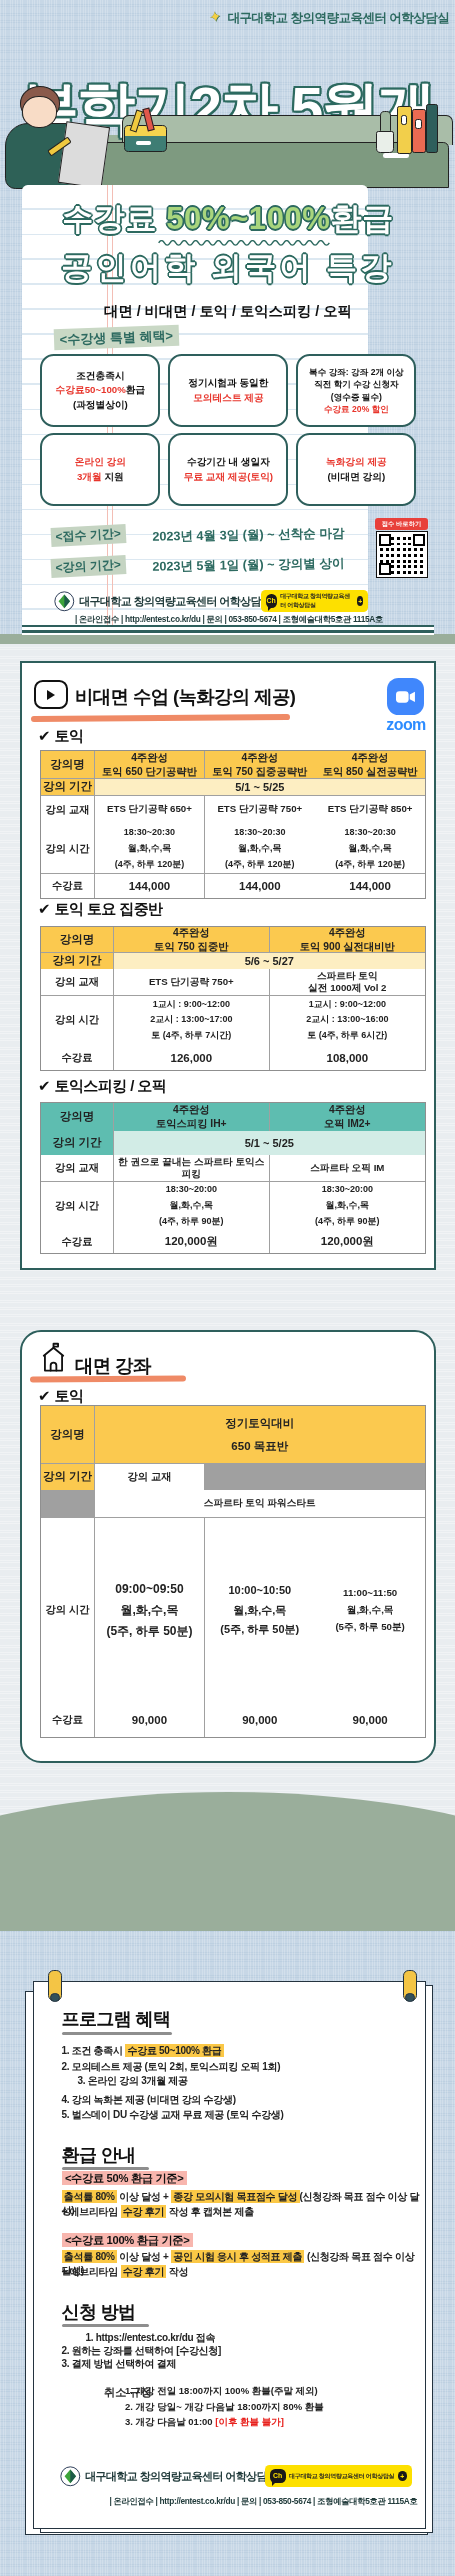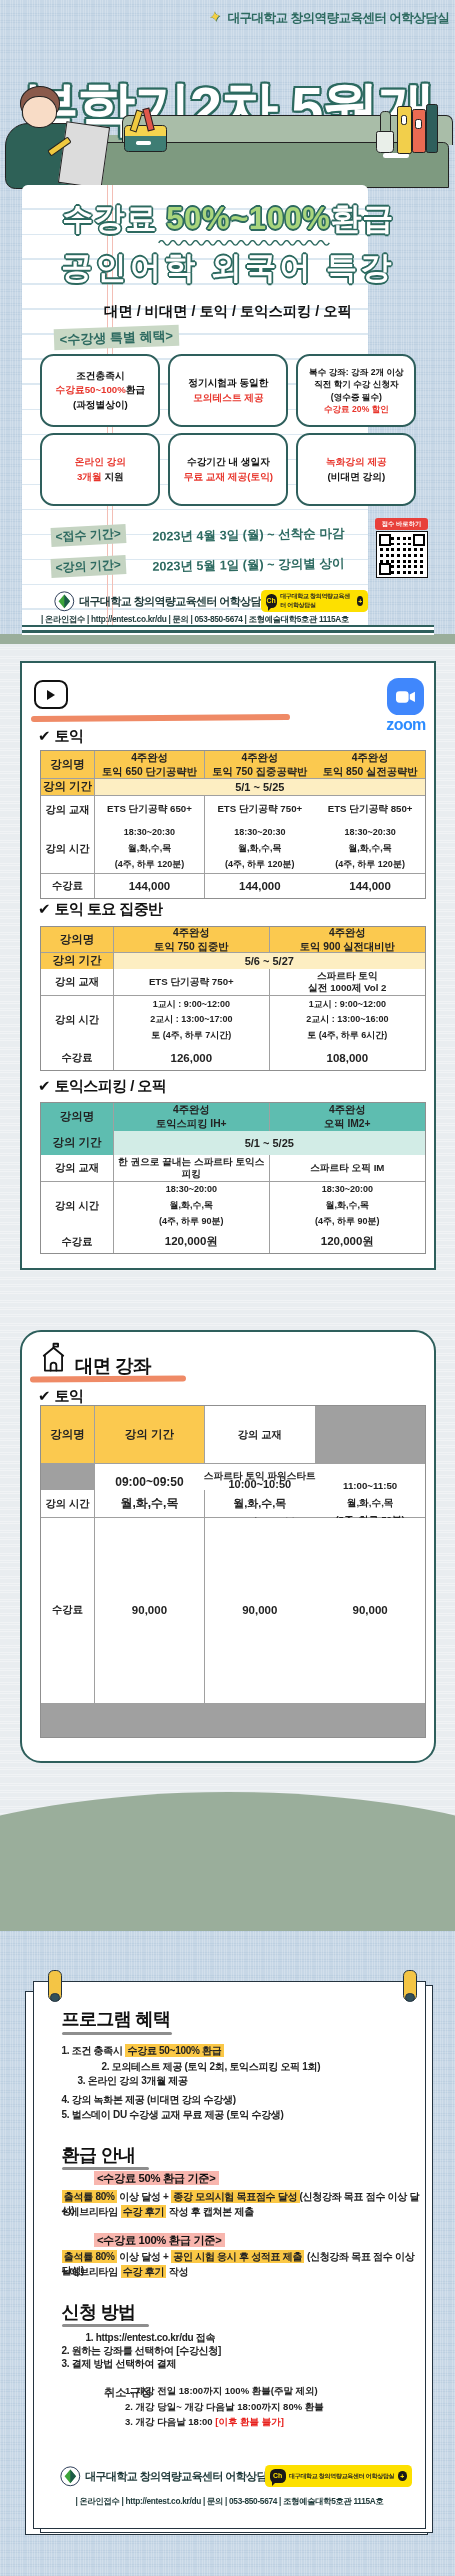--- a/index.html
+++ b/index.html
@@ -70,21 +70,21 @@
   .qr-inner{position:absolute;inset:2.9px;background-image:repeating-linear-gradient(0deg,#000 0 2.9px,#fff 2.9px 5.7px),repeating-linear-gradient(90deg,#000 0 2.9px,#fff 2.9px 5.7px);background-blend-mode:lighten;}
   .qr-f{position:absolute;width:8.6px;height:8.6px;background:#fff;border:2.3px solid #000;}
   
   .foot-row{position:absolute;height:23px;display:flex;align-items:center;}
   .foot-org{font-size:11px;font-weight:700;color:#223c3c;letter-spacing:-0.6px;margin-left:4.6px;}
   .kakao{display:flex;align-items:center;background:#fde000;border-radius:4.6px;height:22px;padding:0 4.6px;gap:3.4px;}
   .kbubble{width:16px;height:13.8px;background:#191919;border-radius:5.2px;color:#fde000;font-size:6.9px;font-weight:700;display:flex;align-items:center;justify-content:center;position:relative;}
   .kbubble:after{content:"";position:absolute;left:2.9px;bottom:-2.9px;border:2.9px solid transparent;border-top-color:#191919;border-left-color:#191919;}
   .ktext{font-size:6px;font-weight:700;color:#222;letter-spacing:-0.3px;}
   .kplus{width:9.2px;height:9.2px;background:#191919;border-radius:50%;color:#fde000;font-size:6.9px;font-weight:700;display:flex;align-items:center;justify-content:center;}
-  .contact-line{position:absolute;width:100%;text-align:center;font-size:8.3px;font-weight:700;color:#223c3c;letter-spacing:-0.3px;}
+  .contact-line{position:absolute;width:100%;text-align:center;font-size:8.3px;font-weight:700;color:#223c3c;letter-spacing:-0.3px;padding-left:34px;}
   
   .frame{position:absolute;left:20px;width:416px;background:#fff;border:2.9px solid #2e5f5c;box-sizing:border-box;}
   .card2{top:661px;height:609px;}
   .card3{top:1330px;height:433px;border-radius:21px;}
   .play-icon{position:absolute;left:11.5px;top:17px;width:30px;height:25px;border:2.9px solid #111;border-radius:8.6px;display:flex;align-items:center;justify-content:center;}
   .play-tri{width:0;height:0;border-left:8.6px solid #111;border-top:5.2px solid transparent;border-bottom:5.2px solid transparent;margin-left:1.7px;}
   .sec-title{position:absolute;left:53px;top:20.6px;font-size:18.4px;font-weight:700;color:#111;letter-spacing:-0.6px;}
   .brush{position:absolute;height:6.3px;background:#ef8a66;border-radius:3.4px;transform:rotate(-0.4deg);}
   .zoom-box{position:absolute;left:365px;top:15px;width:37px;height:37px;background:#4087fc;border-radius:11.5px;display:flex;align-items:center;justify-content:center;}
   .zoom-word{position:absolute;left:361px;top:53px;width:46px;text-align:center;font-size:16px;font-weight:700;color:#2d8cff;letter-spacing:-0.6px;}
@@ -108,21 +108,21 @@
   
   .sheet-b1{position:absolute;left:25px;top:1991px;width:401px;height:542px;background:#fff;border:1.1px solid #24333f;}
   .sheet-b2{position:absolute;left:40px;top:1985px;width:391px;height:546px;background:#fff;border:1.1px solid #24333f;}
   .sheet{position:absolute;left:33px;top:1981px;width:391px;height:546px;background:#fff;border:1.4px solid #24333f;}
   .pin{position:absolute;width:11.5px;height:29px;background:#f4c545;border:1.4px solid #24333f;border-radius:5.7px;z-index:5;}
   .pin:after{content:"";position:absolute;left:1.1px;bottom:-2.3px;width:7.5px;height:7.5px;background:#32505a;border:1.1px solid #24333f;border-radius:50%;}
   .ph{position:absolute;left:27.5px;font-size:18px;font-weight:700;color:#111;letter-spacing:-0.6px;}
   .ph-under{position:absolute;left:27.5px;height:3.4px;background:#8e8e8e;border-radius:1.7px;}
   .pitem{position:absolute;left:27.5px;font-size:10px;font-weight:700;color:#222;letter-spacing:-0.3px;}
   .hl-y{background:#fbc846;padding:0.6px 2.3px;}
-  .hl-p{background:#f8b6ae;padding:1.1px 3.4px;font-size:11.2px;font-weight:700;color:#111;margin-left:32px;}
+  .hl-p{background:#f8b6ae;padding:1.1px 3.4px;font-size:11.2px;font-weight:700;color:#111;}
   .redtxt{color:#e8211d;}
   .cancel-label{position:absolute;left:36px;font-size:11.2px;font-weight:700;color:#333;}
   .cancel-item{position:absolute;left:91px;font-size:9.5px;font-weight:700;color:#222;}
   .logo-svg{flex:0 0 auto;}
 </style>
 </head>
 <body>
 
 <div id="page">
 
@@ -238,20 +238,21 @@
       </div>
     </div>
     <div class="contact-line" style="top:429px;">| 온라인접수 |  http://entest.co.kr/du   | 문의 | 053-850-5674   |  조형예술대학5호관 1115A호</div>
   </div>
   <div class="card1-rim"></div>
 
   <div class="frame card2">
     <div class="play-icon">
         <div class="play-tri"></div>
       </div>
+    <div class="sec-title">비대면 수업 (녹화강의 제공)</div>
     <div class="brush" style="left:9.2px;top:52px;width:259px;"></div>
     <div class="zoom-box">
       <svg width="19.5" height="13.8" viewBox="0 0 34 24">
           <rect x="0" y="2" width="22" height="20" rx="6" fill="#fff"></rect>
           <path d="M24 8 L33 3 V21 L24 16 Z" fill="#fff"></path>
         </svg>
     </div>
     <div class="zoom-word">zoom</div>
 
     <div class="check-line" style="top:64px;">
@@ -350,20 +351,22 @@
         <path d="M27 10 V3 H35 V8 H27"></path>
       </g>
     </svg>
     <div class="sec-title">대면 강좌</div>
     <div class="brush" style="left:8px;top:44px;width:156px;"></div>
     <div class="check-line" style="top:55px;">
       <span class="ck">✔</span><span>토익</span>
     </div>
     <div class="tbl" style="top:73px;grid-template-columns:53px 1fr 1fr 1fr;grid-template-rows:57px 26px 27px 185px 34px;">
       <div class="hdr lab">강의명</div>
+      <div class="hdr sp3" style="font-size:11.5px;line-height:2;">정기토익대비
+650 목표반</div>
       <div class="hdr lab">강의 기간</div>
       <div class="lab">강의 교재</div>
       <div class="bookc sp3">스파르타 토익 파워스타트</div>
       <div class="lab">강의 시간</div>
       <div class="timec" style="font-size:12px;">09:00~09:50
 월,화,수,목
 (5주, 하루 50분)</div>
       <div class="timec" style="font-size:11px;">10:00~10:50
 월,화,수,목
 (5주, 하루 50분)</div>
@@ -376,21 +379,21 @@
       <div class="feec">90,000</div>
     </div>
   </div>
 
   <div class="sheet-b1"></div>
   <div class="sheet-b2"></div>
   <div class="sheet">
     <div class="ph" style="top:25px;">프로그램 혜택</div>
     <div class="ph-under" style="top:50px;width:110px;"></div>
     <div class="pitem" style="top:62px;"><span>1. 조건 충족시 </span><span class="hl-y">수강료 50~100% 환급</span></div>
-    <div class="pitem" style="top:78px;margin-left:40px;">2. 모의테스트 제공 (토익 2회, 토익스피킹 오픽 1회)</div>
+    <div class="pitem" style="top:78px;">2. 모의테스트 제공 (토익 2회, 토익스피킹 오픽 1회)</div>
     <div class="pitem" style="top:92px;margin-left:16px;">3. 온라인 강의 3개월 제공</div>
     <div class="pitem" style="top:111px;">4. 강의 녹화본 제공 (비대면 강의 수강생)</div>
     <div class="pitem" style="top:126px;">5. 벌스데이 DU 수강생 교재 무료 제공 (토익 수강생)</div>
 
     <div class="ph" style="top:161px;">환급 안내</div>
     <div class="ph-under" style="top:185px;width:87px;"></div>
     <div class="pitem" style="top:189px;"><span class="hl-p">&lt;수강료 50% 환급 기준&gt;</span></div>
     <div class="pitem" style="top:208px;"><span class="hl-y">출석률 80%</span><span> 이상 달성 + </span><span class="hl-y">종강 모의시험 목표점수 달성</span><span>(신청강좌 목표 점수 이상 달성)</span></div>
     <div class="pitem" style="top:223px;"><span>+ 에브리타임 </span><span class="hl-y">수강 후기</span><span> 작성 후 캡쳐본 제출</span></div>
     <div class="pitem" style="top:251px;"><span class="hl-p">&lt;수강료 100% 환급 기준&gt;</span></div>
@@ -399,21 +402,21 @@
 
     <div class="ph" style="top:318px;">신청 방법</div>
     <div class="ph-under" style="top:342px;width:87px;"></div>
     <div class="pitem" style="top:349px;margin-left:24px;">1. https://entest.co.kr/du 접속</div>
     <div class="pitem" style="top:362px;">2. 원하는 강좌를 선택하여 [수강신청]</div>
     <div class="pitem" style="top:375px;">3. 결제 방법 선택하여 결제</div>
 
     <div class="cancel-label" style="top:403px;margin-left:34px;">취소 규정</div>
     <div class="cancel-item" style="top:403px;">1. 개강 전일 18:00까지 100% 환불(주말 제외)</div>
     <div class="cancel-item" style="top:419px;">2. 개강 당일~ 개강 다음날 18:00까지 80% 환불</div>
-    <div class="cancel-item" style="top:434px;"><span>3. 개강 다음날 18:00 </span><span class="redtxt">[이후 환불 불가]</span></div>
+    <div class="cancel-item" style="top:434px;"><span>3. 개강 다음날 01:00 </span><span class="redtxt">[이후 환불 불가]</span></div>
 
     <div class="foot-row" style="left:26px;top:483px;">
       <svg class="logo-svg" width="20.6" height="20.6" viewBox="0 0 36 36">
         <circle cx="18" cy="18" r="16.5" fill="#fff" stroke="#1c2e4a" stroke-width="1.6"></circle>
         <path d="M18 6 L28 18 L18 30 L8 18 Z" fill="#3da43a"></path>
         <path d="M18 6 L28 18 L18 30 Z" fill="#1d5c49"></path>
       </svg>
       <span class="foot-org">대구대학교 창의역량교육센터 어학상담실</span>
     </div>
     <div class="abs" style="left:231px;top:483px;">

